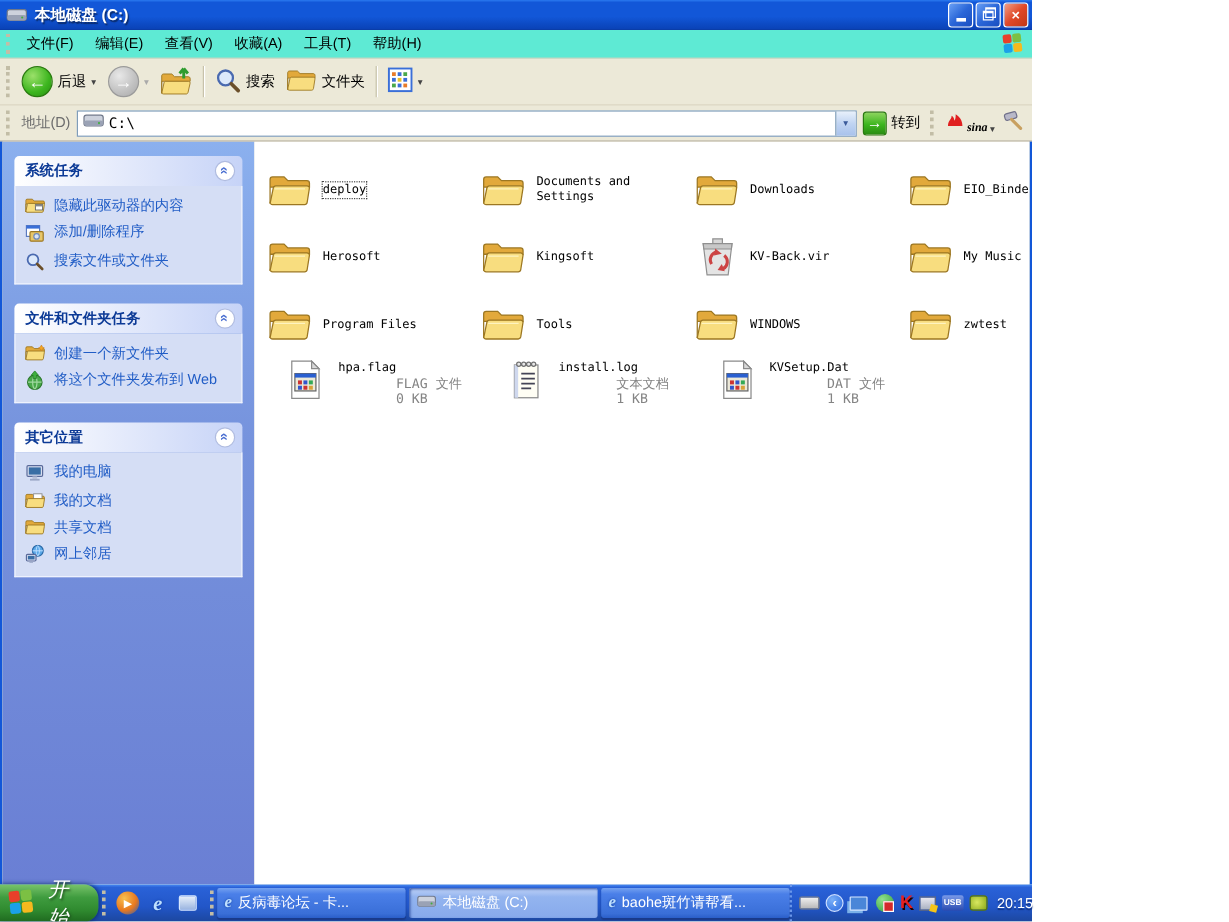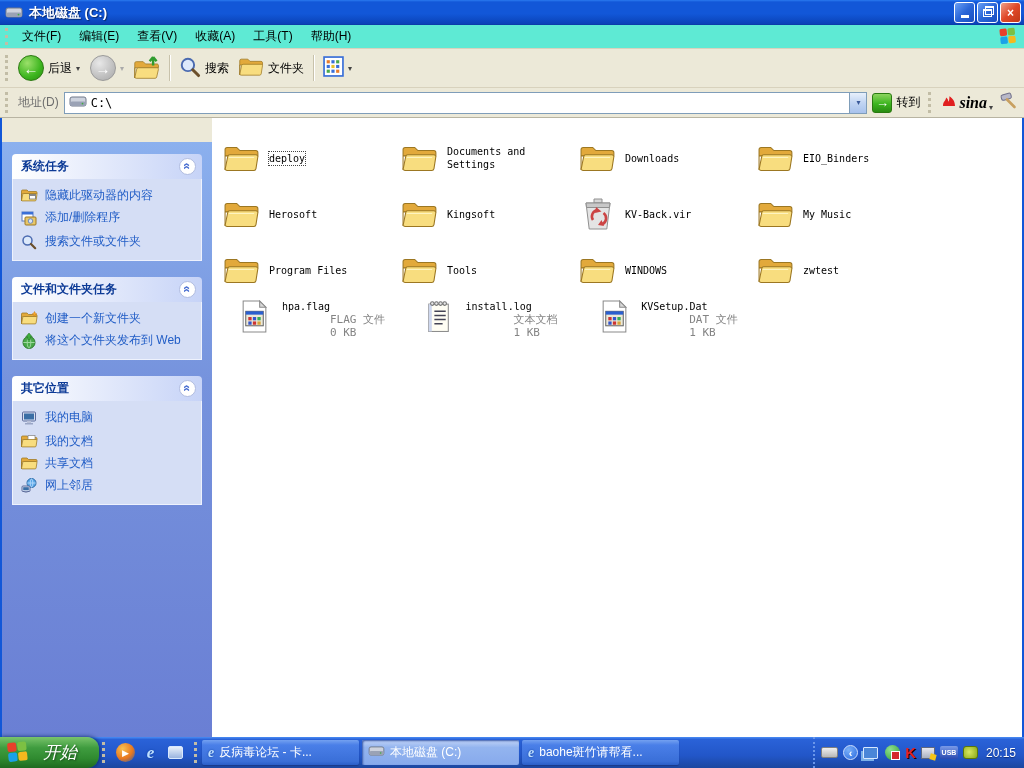--- a/index.html
+++ b/index.html
@@ -1,18 +1,18 @@
 <!DOCTYPE html>
 <html><head>
 <meta charset="utf-8">
 <style>
   * { margin:0; padding:0; box-sizing:border-box; }
   html,body { width:1024px; height:768px; overflow:hidden;
     font-family:"Liberation Sans", sans-serif; }
-  .window { width:1024px; height:768px; display:flex; flex-direction:column; background:#ece9d8; }
+  .window { width:860px; height:768px; display:flex; flex-direction:column; background:#ece9d8; }
 
   
   .titlebar { height:25px; flex:0 0 25px; display:flex; align-items:center; padding:0 3px 0 5px;
     background:linear-gradient(180deg,#2a7af0 0%,#1257d8 8%,#1257d8 55%,#0a43b8 95%,#0a3aa0 100%); }
   .title-icon { width:20px; height:16px; display:flex; align-items:center; margin-right:4px; }
   .title-text { color:#fff; font-weight:bold; font-size:13px; text-shadow:1px 1px 1px #0a2a6a; flex:1; }
   .winbtn { width:21px; height:21px; margin-left:2px; border:1px solid #fff; border-radius:3px;
     display:flex; align-items:center; justify-content:center; color:#fff; font-size:12px; font-weight:bold;
     background:linear-gradient(135deg,#6aa0f5 0%,#2a66d8 50%,#1a4ec0 100%); }
   .winbtn.close { background:linear-gradient(135deg,#f0a088 0%,#e04828 50%,#c03818 100%); }
@@ -52,26 +52,26 @@
   .addr-label { font-size:12px; color:#6d6d6d; white-space:nowrap; }
   .combo { flex:1; height:22px; background:#fff; border:1px solid #7f9db9; display:flex; align-items:center; padding-left:4px; }
   .combo-text { flex:1; font-size:12px; font-family:"DejaVu Sans Mono",monospace; padding-left:4px; }
   .combo-drop { width:17px; height:20px; display:flex; align-items:center; justify-content:center;
     background:linear-gradient(180deg,#e8f0fb,#c0d4f2 50%,#a8c2ec); border-left:1px solid #7f9db9; color:#3a5a9a; font-size:8px; }
   .go-btn { display:flex; align-items:center; gap:4px; font-size:12px; }
   .go-arrow { width:20px; height:20px; border-radius:3px; display:flex; align-items:center; justify-content:center;
     color:#fff; font-weight:bold; font-size:13px; border:1px solid #2a7a10;
     background:linear-gradient(180deg,#8cd45e,#3cb51e 55%,#2a8c12); }
   .sina { display:flex; align-items:flex-end; gap:2px; }
-  .sina-text { font-size:16px; font-weight:bold; font-style:italic; font-family:"Liberation Serif",serif; }
+  .sina-text { font-size:10px; font-weight:bold; font-style:italic; font-family:"Liberation Serif",serif; }
 
   
   .content { flex:1; display:flex; overflow:hidden; border-left:2px solid #1257d8; border-right:2px solid #1257d8; }
   .sidebar { width:210px; flex:0 0 210px; overflow:hidden;
-    background:linear-gradient(180deg,#8bb0ee 0%,#7693dd 40%,#6a7fd4 100%); padding:12px 10px;margin-top:24px; }
+    background:linear-gradient(180deg,#8bb0ee 0%,#7693dd 40%,#6a7fd4 100%); padding:12px 10px; }
   .panel { margin-bottom:16px; border-radius:4px 4px 0 0; }
   .panel-header { height:25px; display:flex; align-items:center; justify-content:space-between; padding:0 6px 0 9px;
     background:linear-gradient(90deg,#ffffff,#c6d3f7); border-radius:4px 4px 0 0; }
   .panel-title { font-size:12px; font-weight:bold; color:#0c3a96; }
   .chev { width:17px; height:17px; border-radius:50%; background:#fff; border:1px solid #b0bce0;
     display:flex; align-items:center; justify-content:center; color:#4a6fd1; font-size:12px; font-weight:bold; }
   .chev .gl { display:block; transform:rotate(90deg); margin-top:-1px; }
   .chev .gl.down { transform:rotate(-90deg); }
   .panel-body { background:#d5def5; border:1px solid #eef2fd; border-top:0; padding:9px 4px 10px 8px;
     display:flex; flex-direction:column; gap:8px; }

